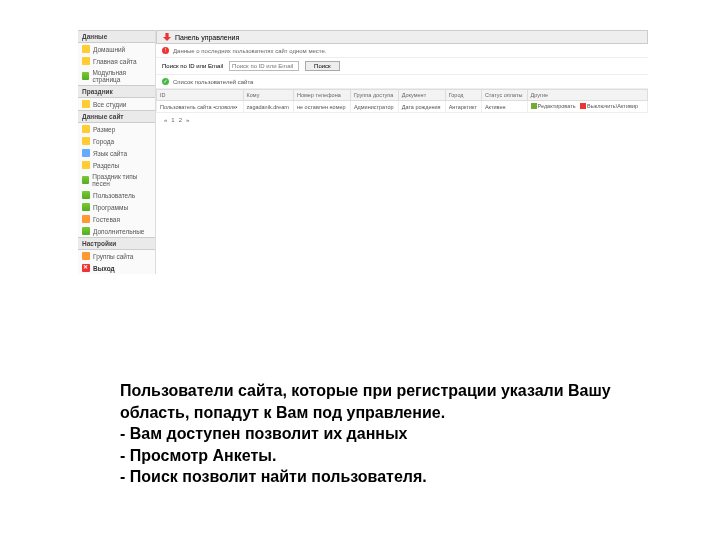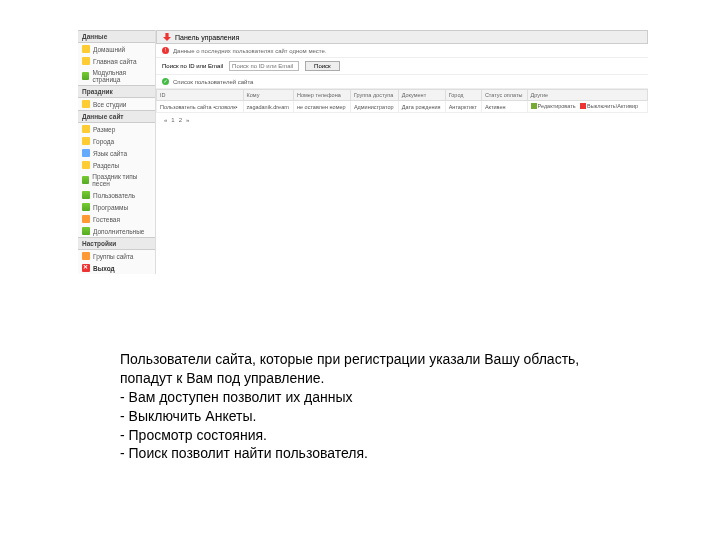--- a/index.html
+++ b/index.html
@@ -33,21 +33,21 @@
   .doc { color: #a33; }
   .city { color: #888; }
   .stat { color: #7a3; }
   .actions { white-space: nowrap; }
   .actions .act { display: inline-flex; align-items: center; gap: 1px; margin-right: 3px; }
   .ic-sm { width: 6px; height: 6px; display: inline-block; }
   .ic-edit { background: #7a3; }
   .ic-del { background: #e33; }
   .pager { padding: 4px 8px; font-size: 6px; color: #666; display: flex; gap: 4px; }
   .pager span { cursor: pointer; }
-  .description { position: absolute; top: 350px; left: 120px; width: 500px; font-size: 14px; color: #000; line-height: 1.35; }
+  .description { position: absolute; top: 380px; left: 120px; width: 500px; font-size: 16px; color: #000; line-height: 1.35; font-weight: bold; }
 </style>
 </head>
 <body>
 
 <div class="admin-panel">
 
   <div class="sidebar">
     <div class="side-section-title">Данные</div>
     <div class="side-item">
         <span class="ic ic-yellow"></span>
@@ -177,16 +177,15 @@
       <span>1</span>
       <span>2</span>
       <span>»</span>
     </div>
   </div>
 </div>
 
 <div class="description">
   <div>Пользователи сайта, которые при регистрации указали Вашу область, попадут к Вам под управление.</div>
   <div> - Вам доступен позволит их данных</div>
-  <div> - Выключить Анкеты.</div>
-  <div> - Просмотр состояния.</div>
+  <div> - Просмотр Анкеты.</div>
   <div> - Поиск позволит найти пользователя.</div>
 </div>
 
 </body></html>

